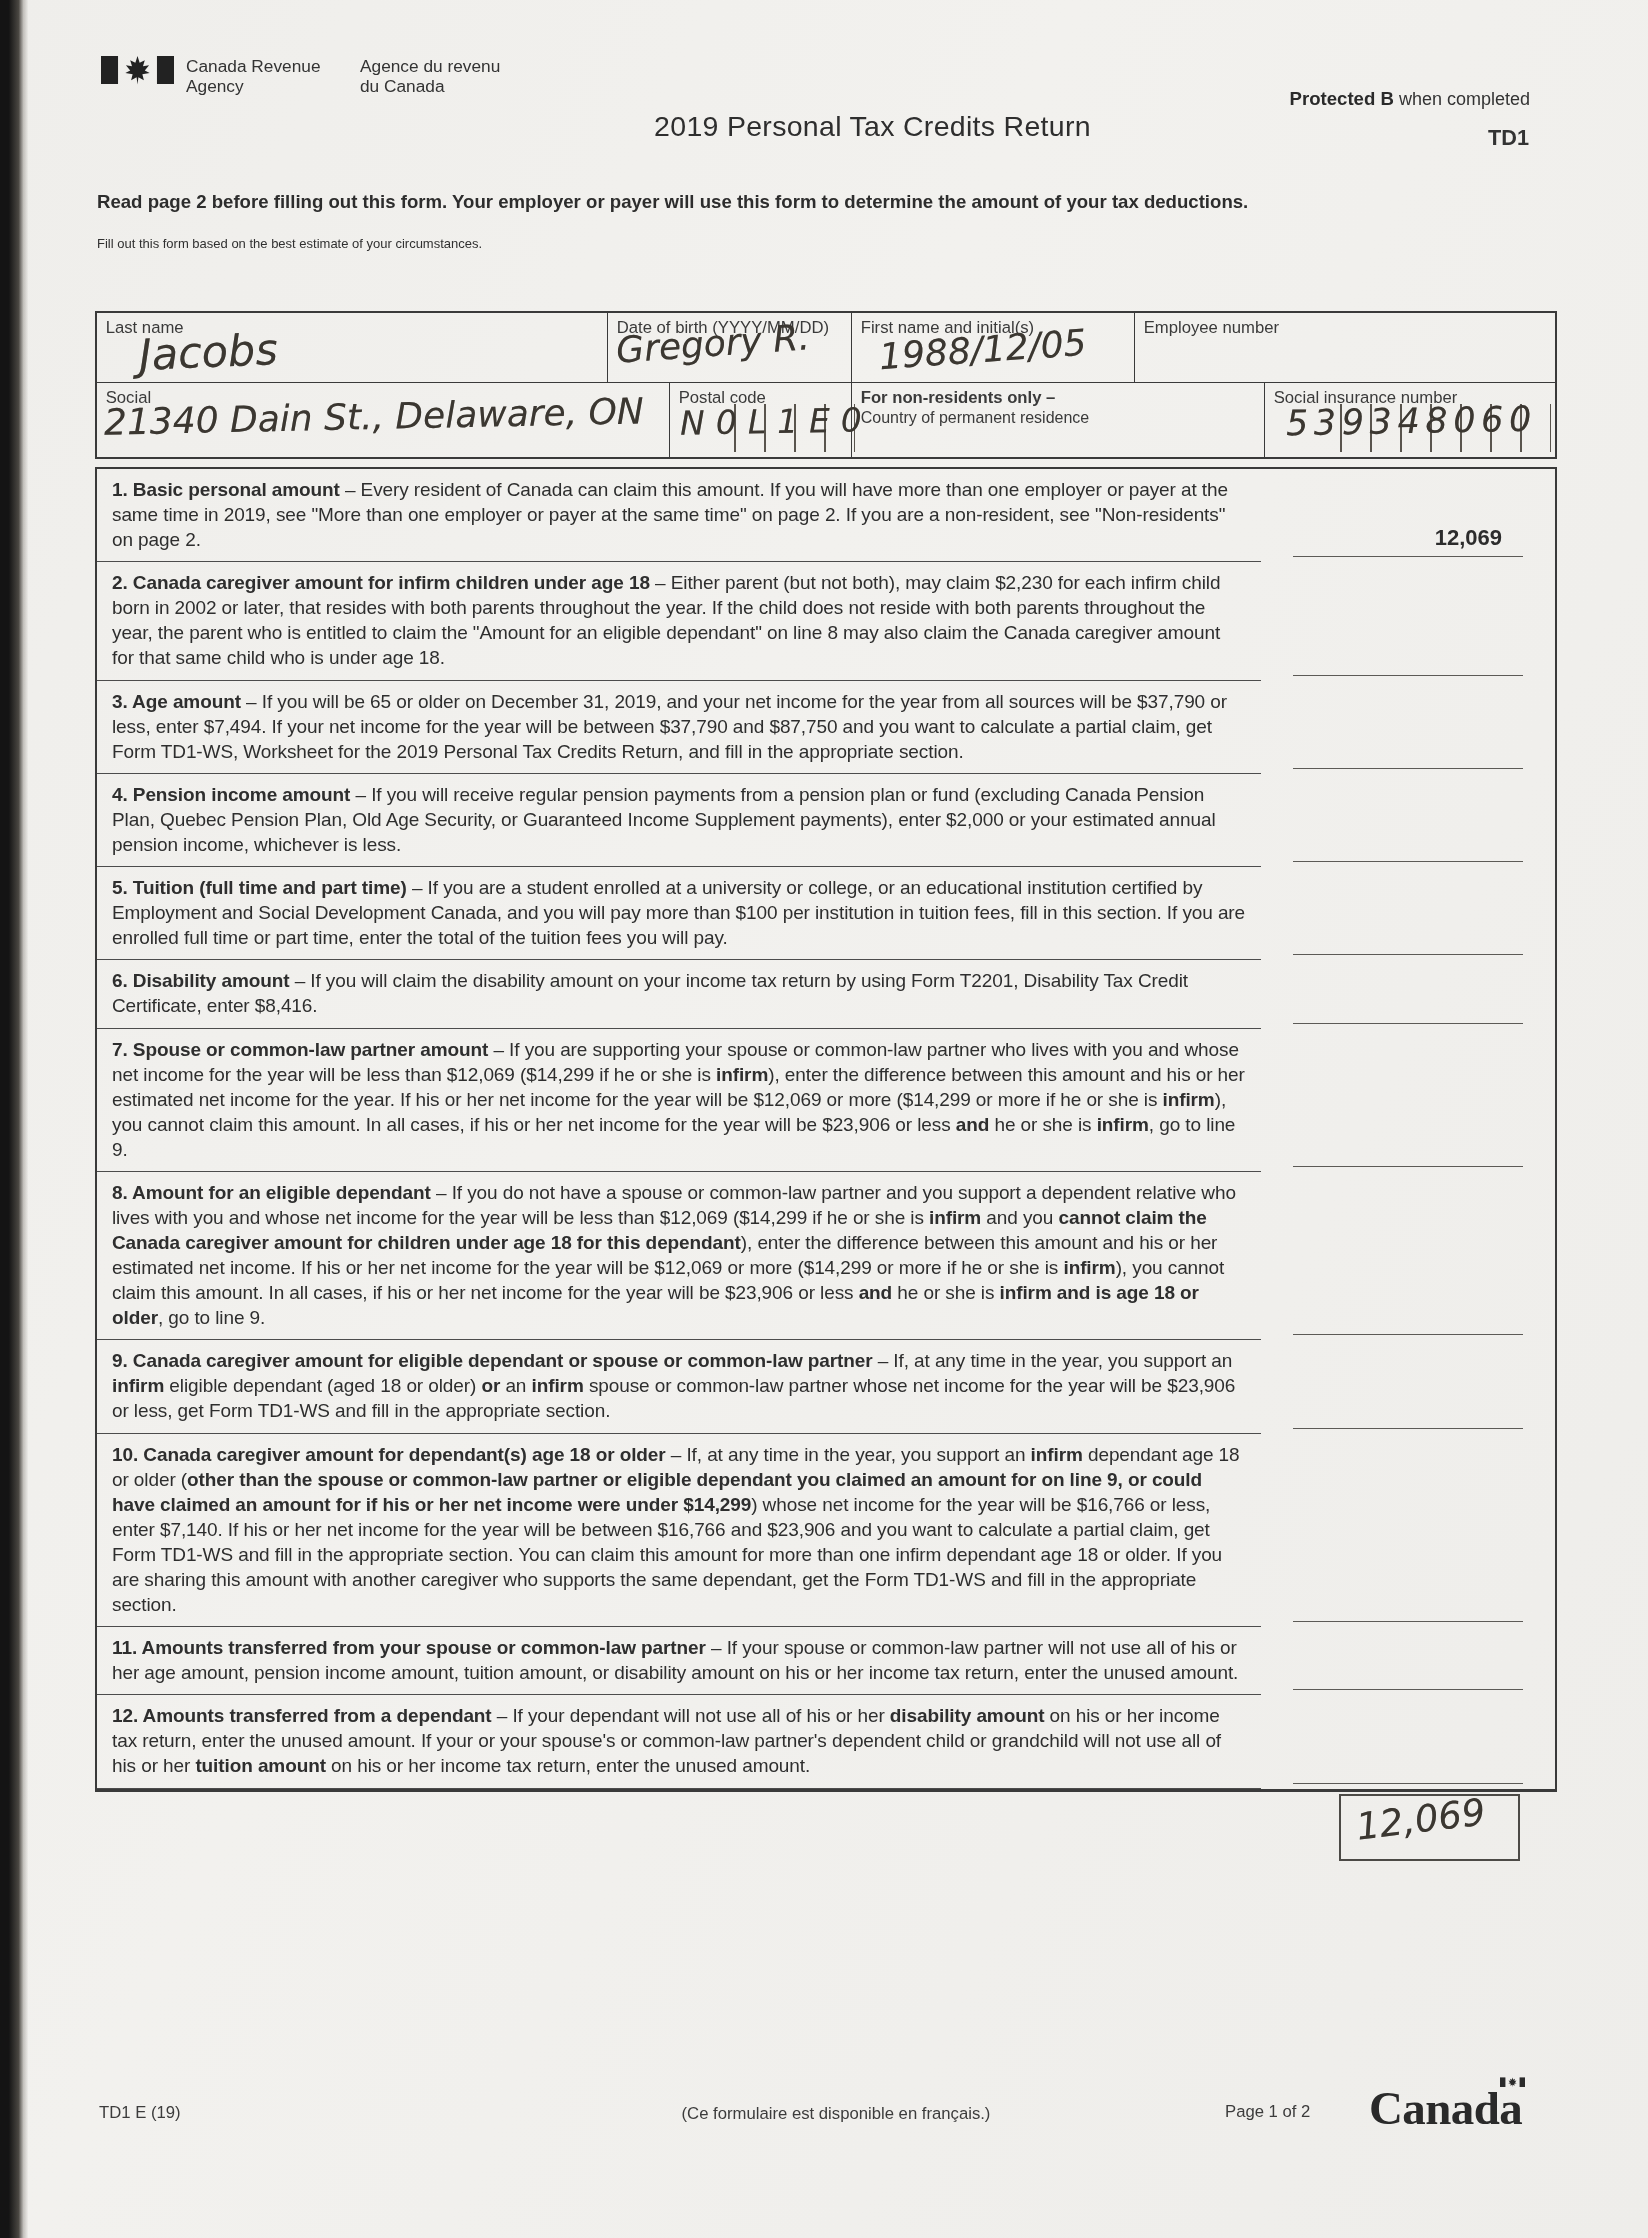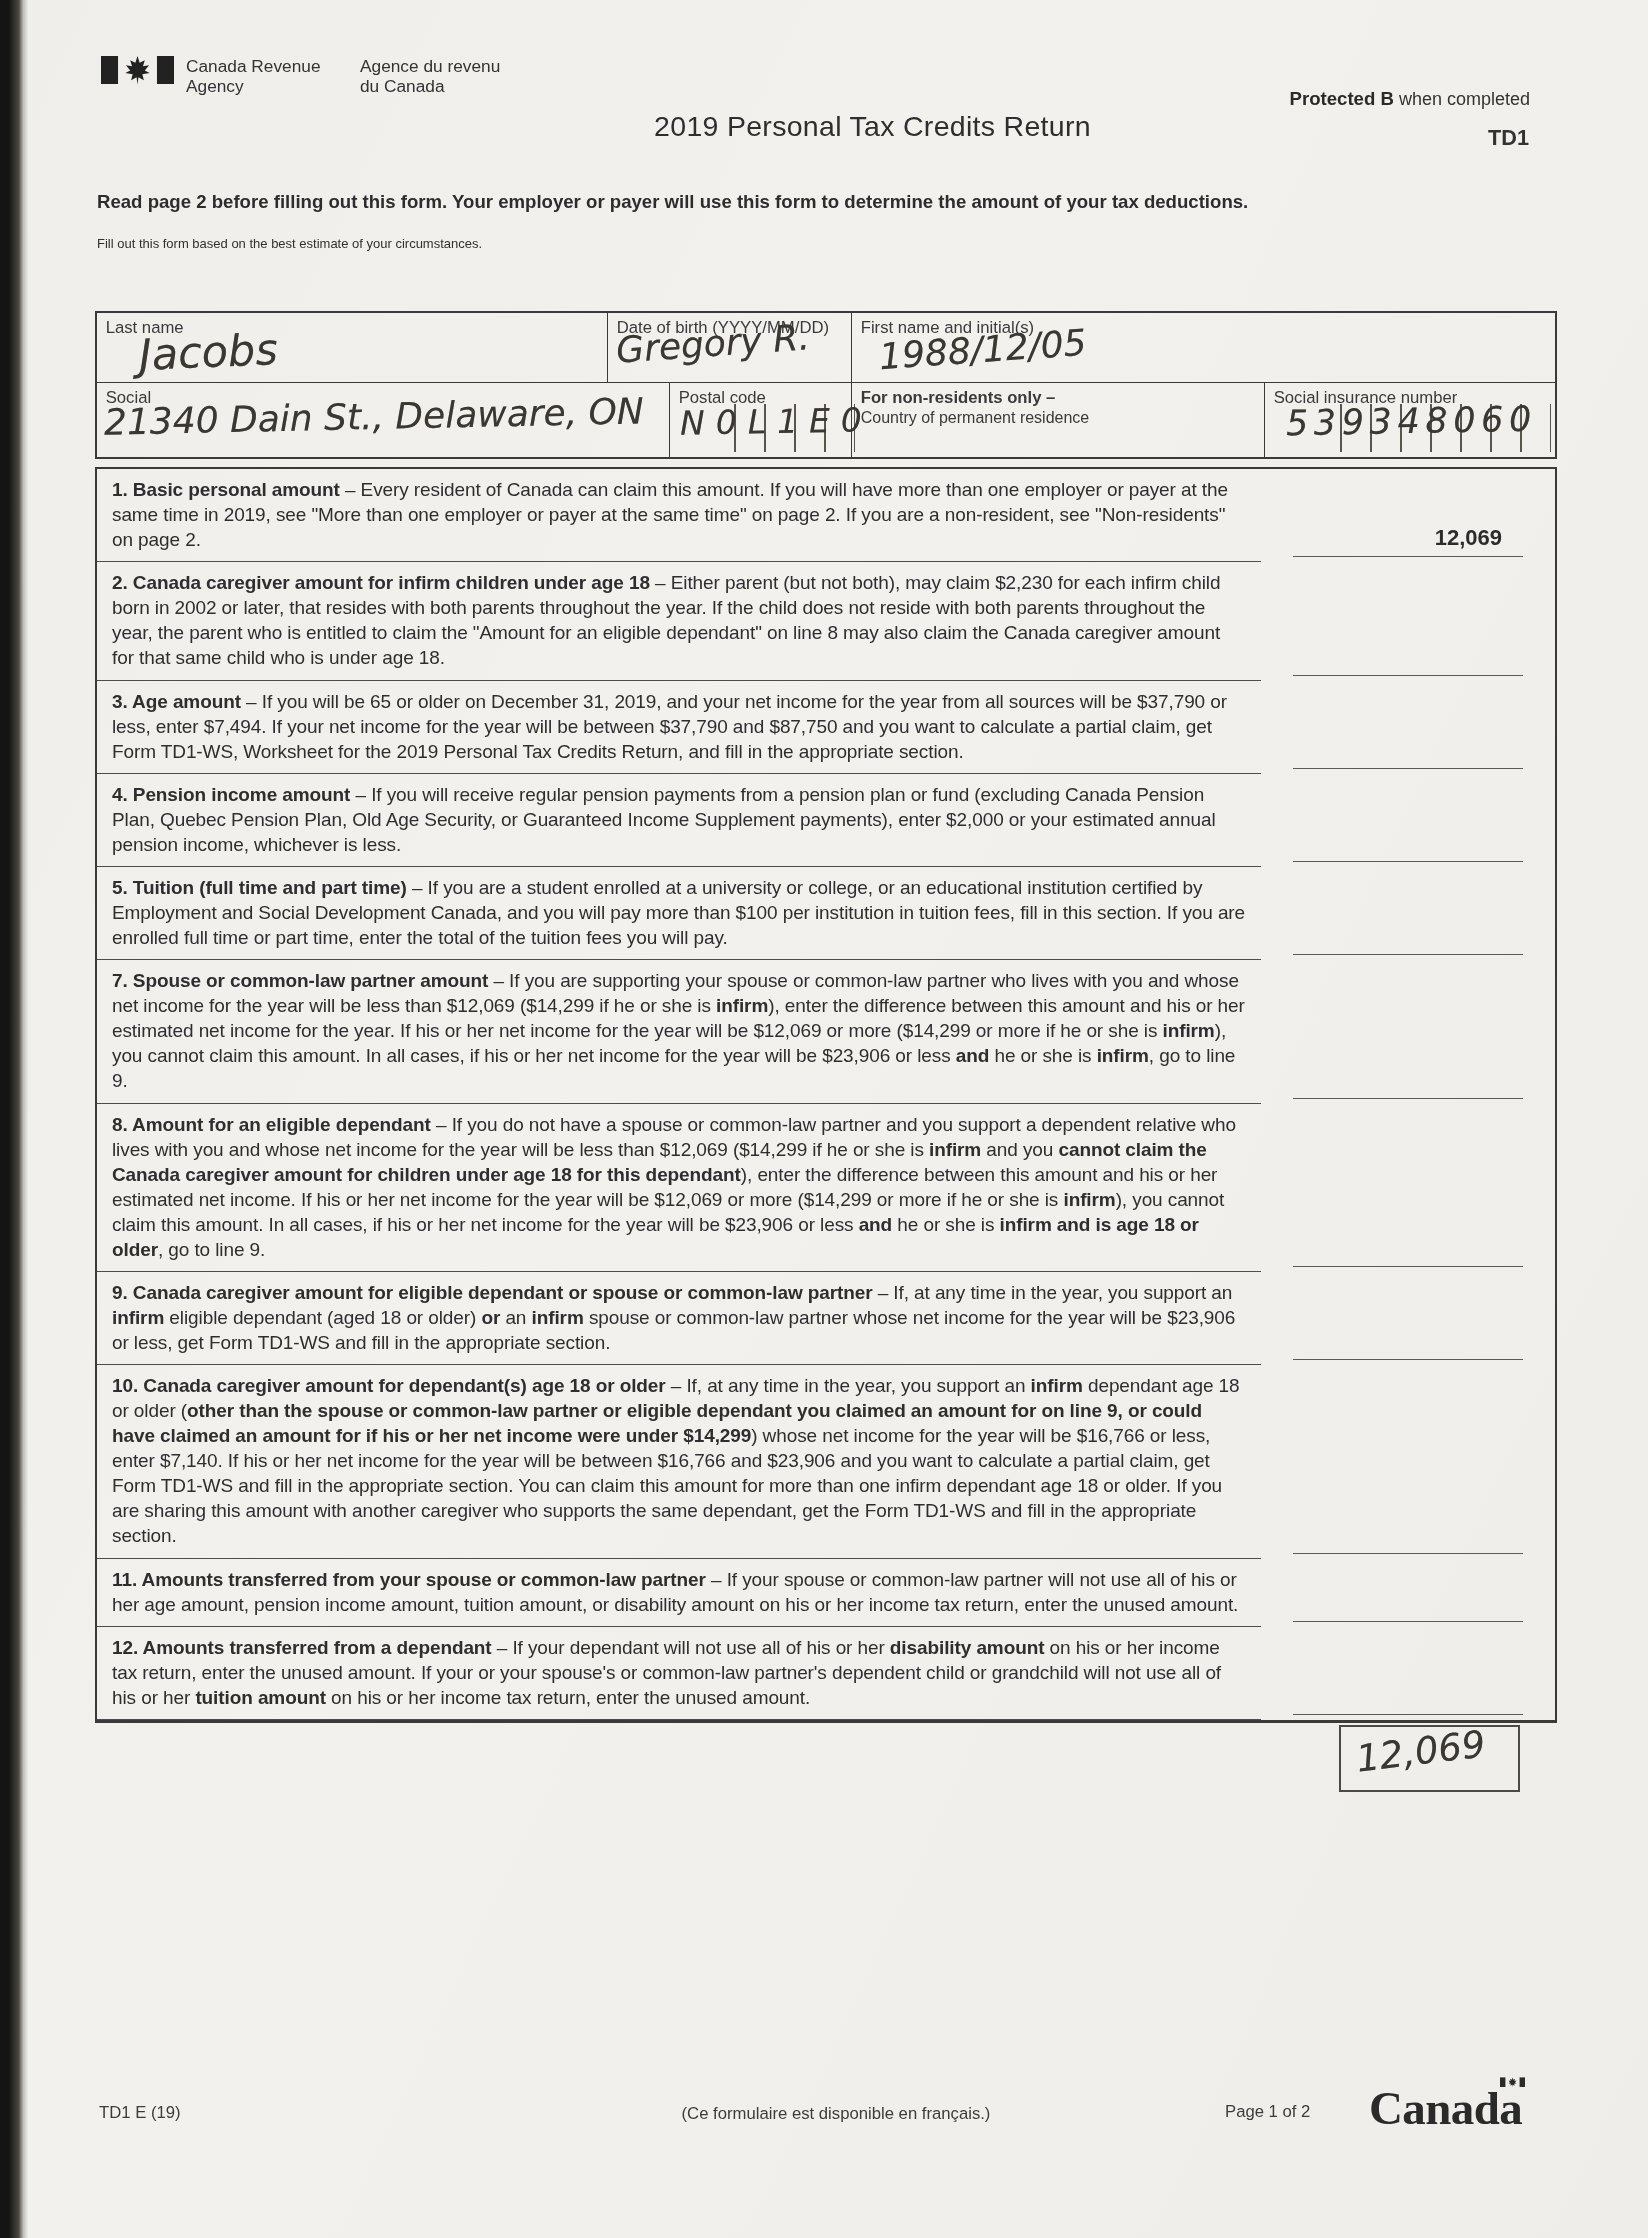--- a/index.html
+++ b/index.html
@@ -123,20 +123,21 @@
   <div class="form-code">TD1</div>
 
   <div class="intro-bold">Read page 2 before filling out this form. Your employer or payer will use this form to determine the amount of your tax deductions.</div>
   <div class="intro-normal">Fill out this form based on the best estimate of your circumstances.</div>
 
   <div class="idbox">
     <div class="idrow idrow1">
       <div class="idcell"><span>Last name</span></div>
       <div class="idcell"><span>Date of birth (YYYY/MM/DD)</span></div>
       <div class="idcell"><span>First name and initial(s)</span></div>
+      <div class="idcell"><span>Employee number</span></div>
     </div>
     <div class="idrow idrow2">
       <div class="idcell"><span>Social</span></div>
       <div class="idcell"><span>Postal code</span></div>
       <div class="idcell">
         <span class="lbl-bold">For non-residents only –</span>
         <span class="lbl-sub">Country of permanent residence</span>
       </div>
       <div class="idcell"><span>Social insurance number</span></div>
     </div>
@@ -172,20 +173,26 @@
         </div>
       </div>
       <div class="section">
         <div class="stext"><b>4. Pension income amount</b> – If you will receive regular pension payments from a pension plan or fund (excluding Canada Pension Plan, Quebec Pension Plan, Old Age Security, or Guaranteed Income Supplement payments), enter $2,000 or your estimated annual pension income, whichever is less.</div>
         <div class="samt">
           <div class="aline"></div>
         </div>
       </div>
       <div class="section">
         <div class="stext"><b>5. Tuition (full time and part time)</b> – If you are a student enrolled at a university or college, or an educational institution certified by Employment and Social Development Canada, and you will pay more than $100 per institution in tuition fees, fill in this section. If you are enrolled full time or part time, enter the total of the tuition fees you will pay.</div>
+        <div class="samt">
+          <div class="aline"></div>
+        </div>
+      </div>
+      <div class="section">
+        <div class="stext"><b>6. Disability amount</b> – If you will claim the disability amount on your income tax return by using Form T2201, Disability Tax Credit Certificate, enter $8,416.</div>
         <div class="samt">
           <div class="aline"></div>
         </div>
       </div>
       <div class="section">
         <div class="stext"><b>7. Spouse or common-law partner amount</b> – If you are supporting your spouse or common-law partner who lives with you and whose net income for the year will be less than $12,069 ($14,299 if he or she is <b>infirm</b>), enter the difference between this amount and his or her estimated net income for the year. If his or her net income for the year will be $12,069 or more ($14,299 or more if he or she is <b>infirm</b>), you cannot claim this amount. In all cases, if his or her net income for the year will be $23,906 or less <b>and</b> he or she is <b>infirm</b>, go to line 9.</div>
         <div class="samt">
           <div class="aline"></div>
         </div>
       </div>

